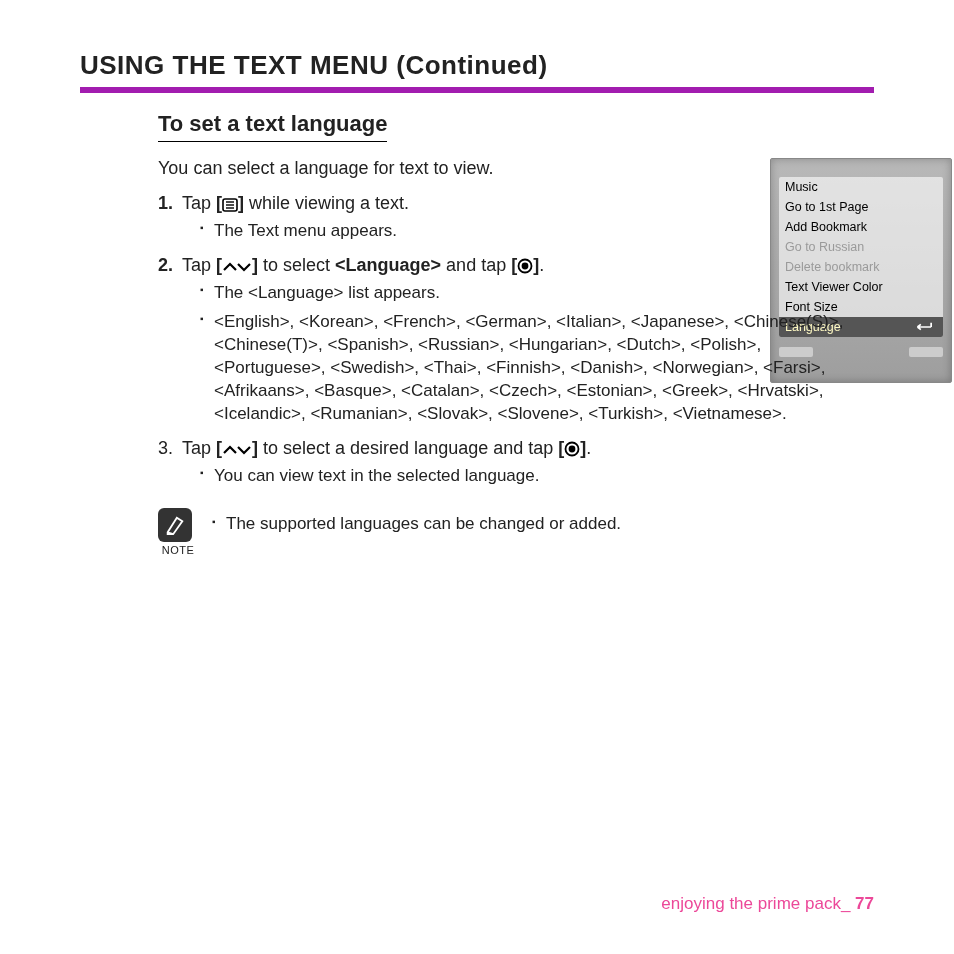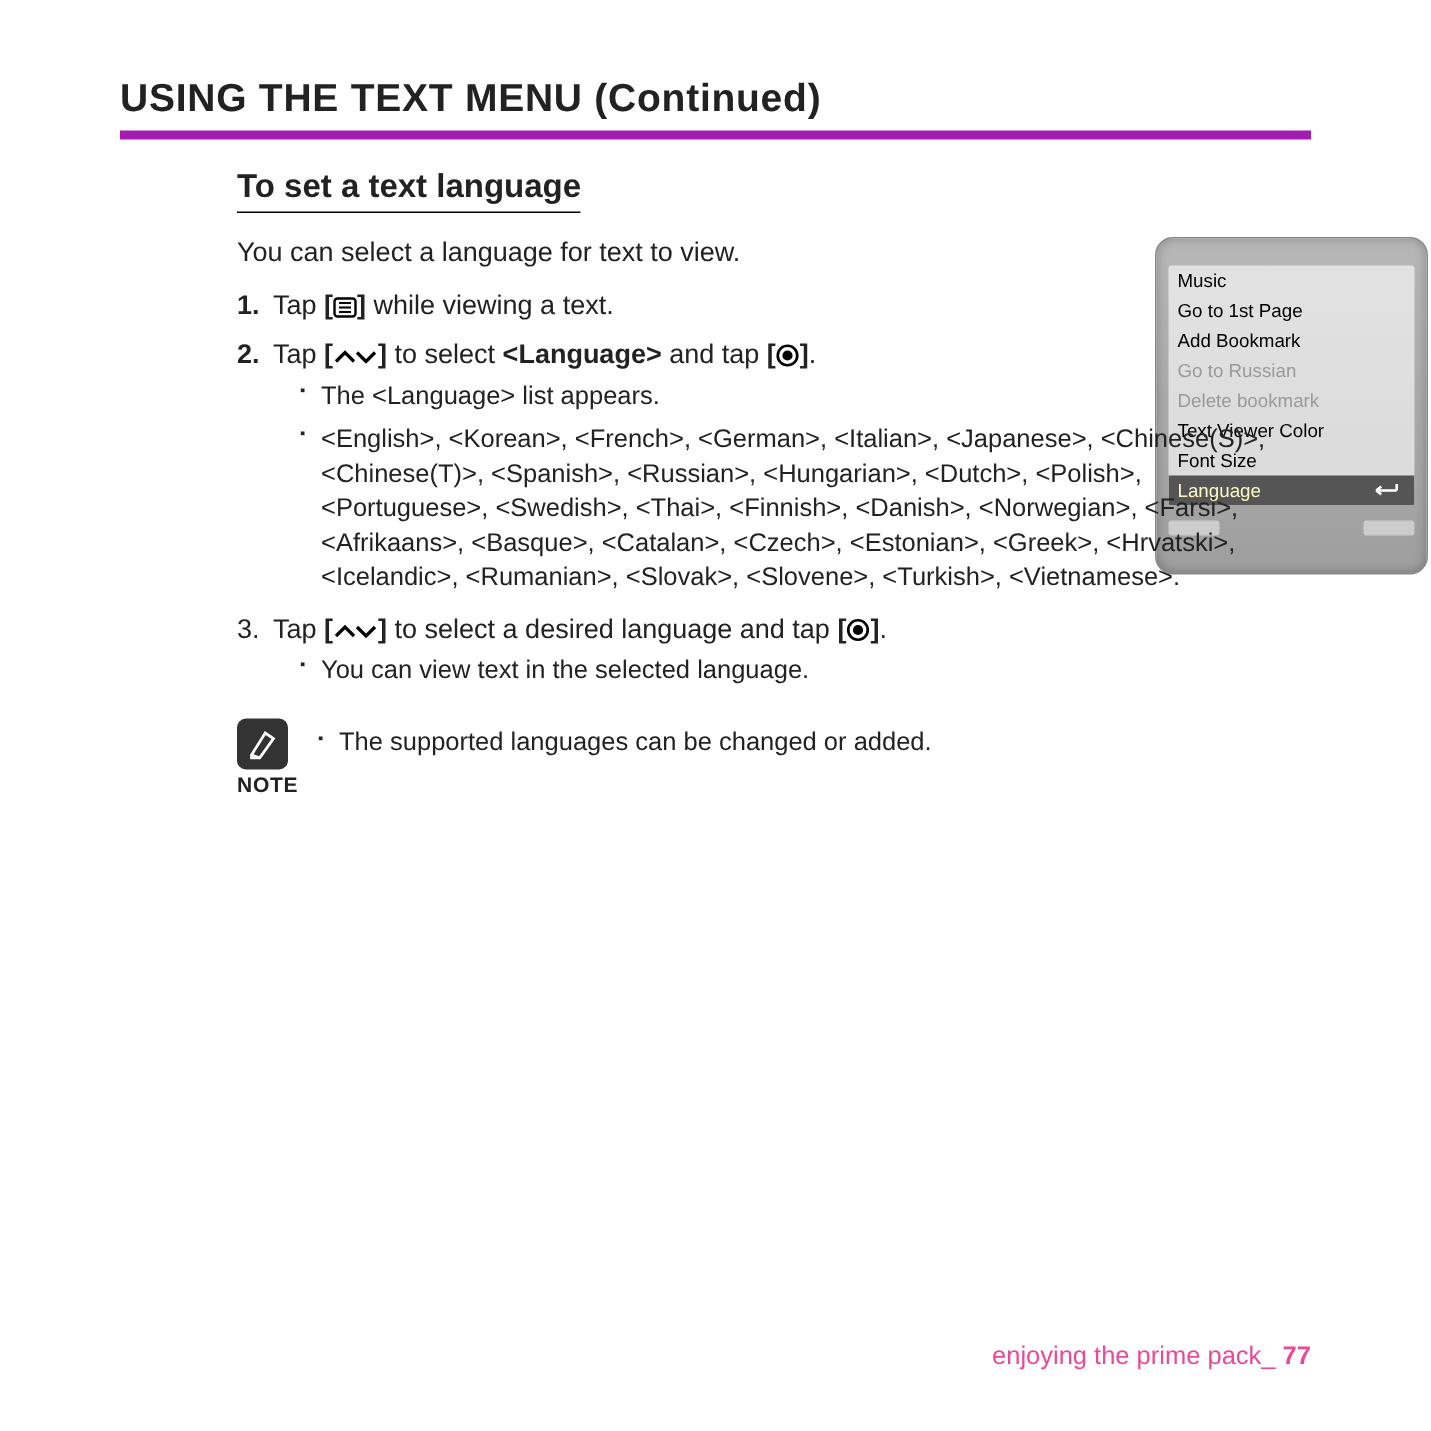--- a/index.html
+++ b/index.html
@@ -39,21 +39,21 @@
     position: relative;
   }
   .device {
     position: absolute;
     right: -78px;
     top: 0;
     width: 182px;
     height: 225px;
     background: linear-gradient(#b8b8b8,#9e9e9e);
     border: 1px solid #888;
-    border-radius: 12px;
+    border-radius: 2px;
     padding: 18px 8px 8px 8px;
     box-shadow: inset 0 0 8px rgba(0,0,0,0.25);
   }
   .device-inner {
     background: rgba(255,255,255,0.6);
     border-radius: 2px;
     overflow: hidden;
   }
   .menu-item {
     font-size: 12.5px;
@@ -124,21 +124,21 @@
   }
   .note-icon-wrap { text-align:center; width:40px; }
   .note-icon {
     width: 34px; height: 34px;
     background:#333;
     border-radius:6px;
     display:flex; align-items:center; justify-content:center;
   }
   .note-icon svg { width:22px; height:22px; }
   .note-label {
-    font-size:14px; font-weight:bold; letter-spacing:0.5px;
+    font-size:11px; font-weight:normal; letter-spacing:0.5px;
     margin-top:2px;
   }
   .note-text {
     font-size:17px;
     padding-top:6px;
     position:relative;
     padding-left:14px;
   }
   .note-text::before {
     content:"▪";
@@ -204,20 +204,23 @@
             <span>Tap </span><b><span>[</span><span class="ico">
                   <svg width="16" height="14" viewBox="0 0 16 14">
                     <rect x="1" y="1" width="14" height="12" rx="2" fill="none" stroke="#000" stroke-width="1.6"></rect>
                     <line x1="4" y1="4" x2="12" y2="4" stroke="#000" stroke-width="1.4"></line>
                     <line x1="4" y1="7" x2="12" y2="7" stroke="#000" stroke-width="1.4"></line>
                     <line x1="4" y1="10" x2="12" y2="10" stroke="#000" stroke-width="1.4"></line>
                   </svg>
                 </span><span>]</span></b><span> while viewing a text.</span>
           </span>
         </div>
+        <ul class="sub">
+          <li>The Text menu appears.</li>
+        </ul>
       </li>
 
       <li>
         <div class="step-line">
           <span class="step-num bold">2.</span>
           <span class="step-text">
             <span>Tap </span><b><span>[</span><span class="ico">
                   <svg width="30" height="14" viewBox="0 0 30 14">
                     <path d="M2 10 L8 4 L14 10" fill="none" stroke="#000" stroke-width="2.2"></path>
                     <path d="M16 4 L22 10 L28 4" fill="none" stroke="#000" stroke-width="2.2"></path>

